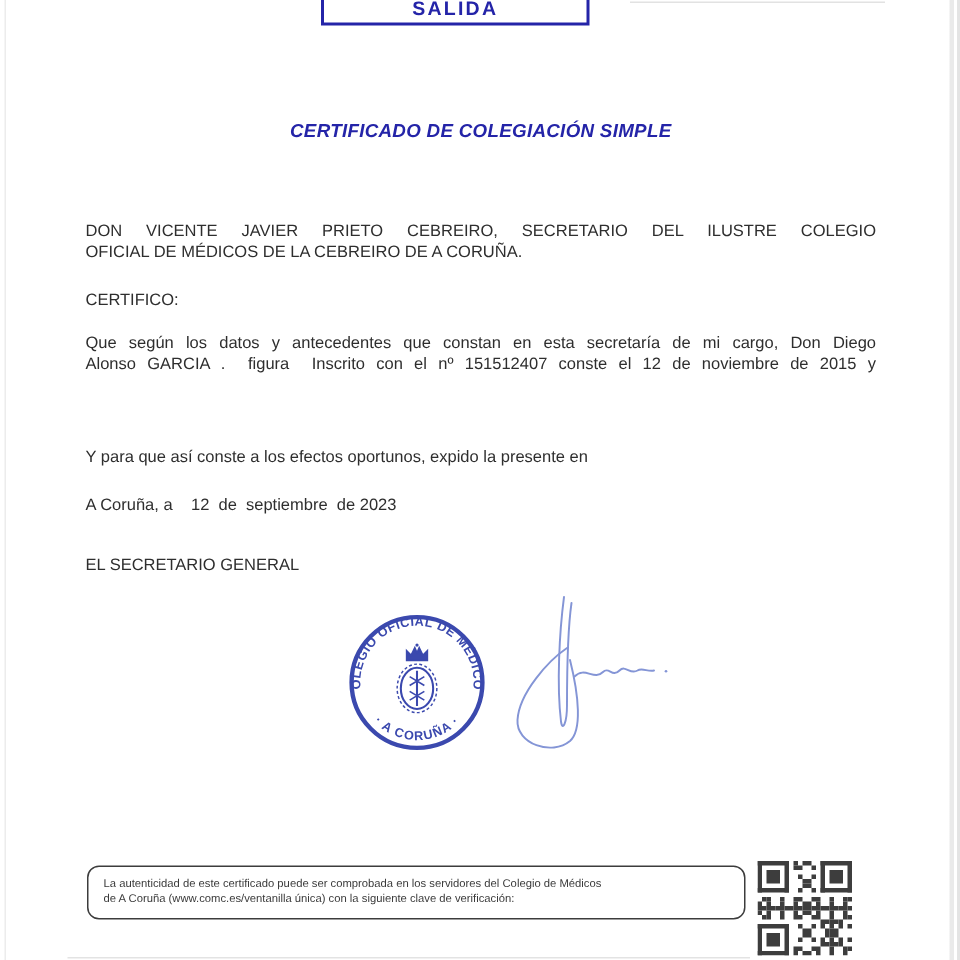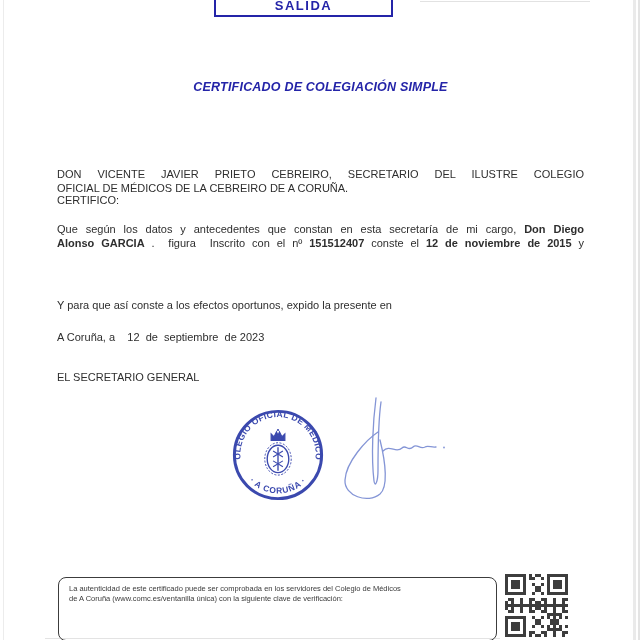--- a/index.html
+++ b/index.html
@@ -3,21 +3,21 @@
 <meta charset="utf-8">
 <style>
   html,body{margin:0;padding:0;}
   body{
     width:640px;height:640px;position:relative;overflow:hidden;
     background:#ffffff;
     font-family:"Liberation Sans","DejaVu Sans",sans-serif;
     color:#2e2e2e;
   }
   .abs{position:absolute;}
-  .b{font-weight:bold;}
+  .b{font-weight:normal;}
 
   
   .edge-right{right:0;top:0;width:7px;height:640px;
     background:linear-gradient(to right,#eaeaea 0 3px,#ffffff 3px 5px,#e4e4e4 5px 7px);}
   .edge-left{left:3px;top:0;width:1px;height:640px;background:#ececec;}
   .edge-topline{left:420px;top:1px;width:170px;height:1px;background:#e2e2e2;}
   .edge-bottomline{left:45px;top:638px;width:455px;height:1px;background:#e3e3e3;}
 
   
   .salida-box{
@@ -31,32 +31,32 @@
   }
 
   .doc-title{
     left:57px;top:80px;width:527px;text-align:center;
     color:#2424a8;font-weight:bold;font-style:italic;font-size:12.5px;
     letter-spacing:.2px;
   }
 
   .para{left:57px;width:527px;font-size:11px;}
   .jline{text-align:justify;text-align-last:justify;}
-  .intro{top:147px;line-height:14px;margin-top:20px;}
+  .intro{top:147px;line-height:14px;}
   .certifico{top:194px;}
   .statement{top:223px;line-height:13.7px;}
   .closing{top:299px;}
   .place-date{top:331px;}
   .signer{top:371px;text-align:left;}
 
   .stamp-wrap{left:229px;top:406px;width:98px;height:98px;}
   .signature-wrap{left:338px;top:396px;width:125px;height:110px;}
 
   .verify-box{
-    left:58px;top:577px;width:439px;height:64px;box-sizing:border-box;
+    left:58px;top:577px;width:439px;height:36px;box-sizing:border-box;
     border:1.5px solid #3c3c3c;border-radius:8px;
     padding:6px 10px 0 10px;
   }
   .verify-box .vline{font-size:7.5px;line-height:9.5px;white-space:nowrap;color:#3a3a3a;}
   .verify-box .vcode{margin-top:5px;font-size:7.5px;font-weight:bold;white-space:nowrap;color:#2f2f2f;}
 
   .qr{left:505px;top:574px;width:63px;height:63px;}
 </style>
 </head>
 <body>

